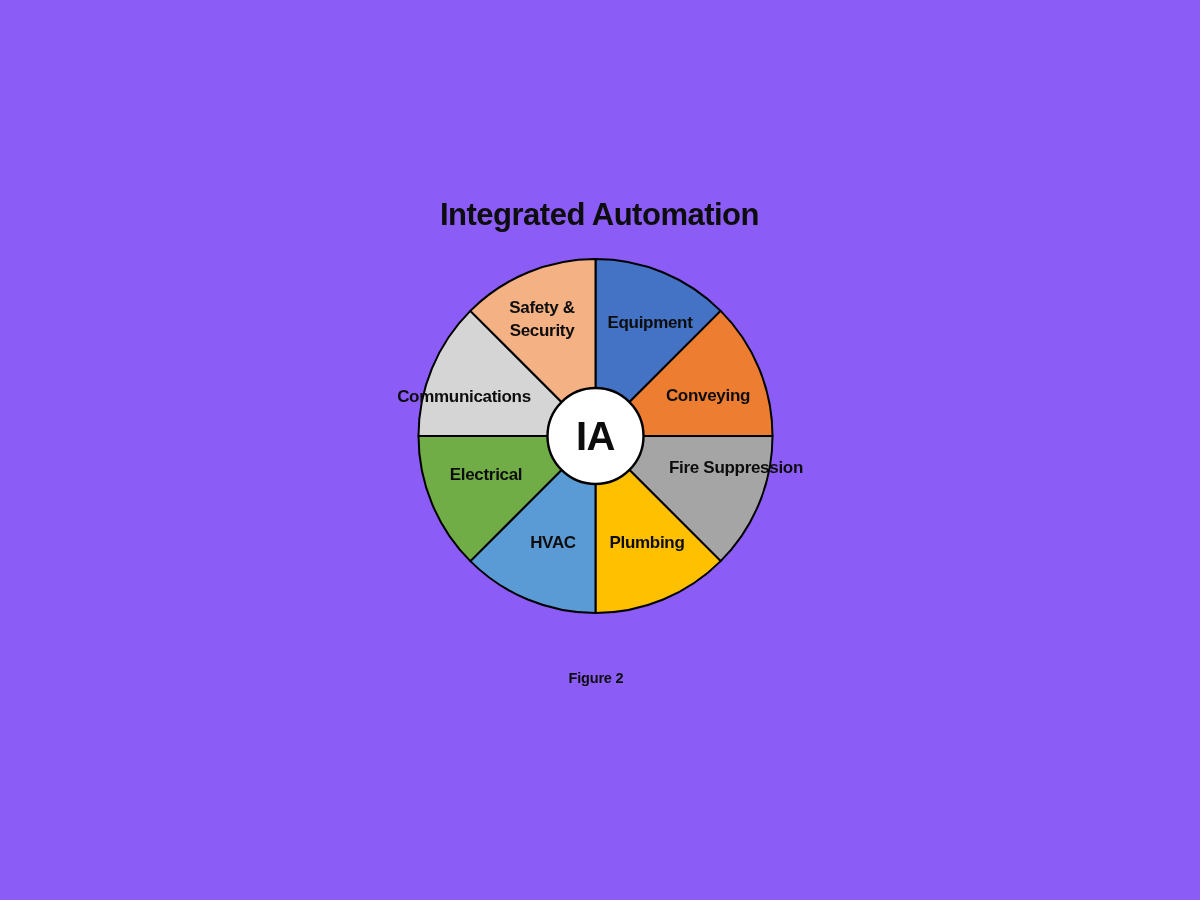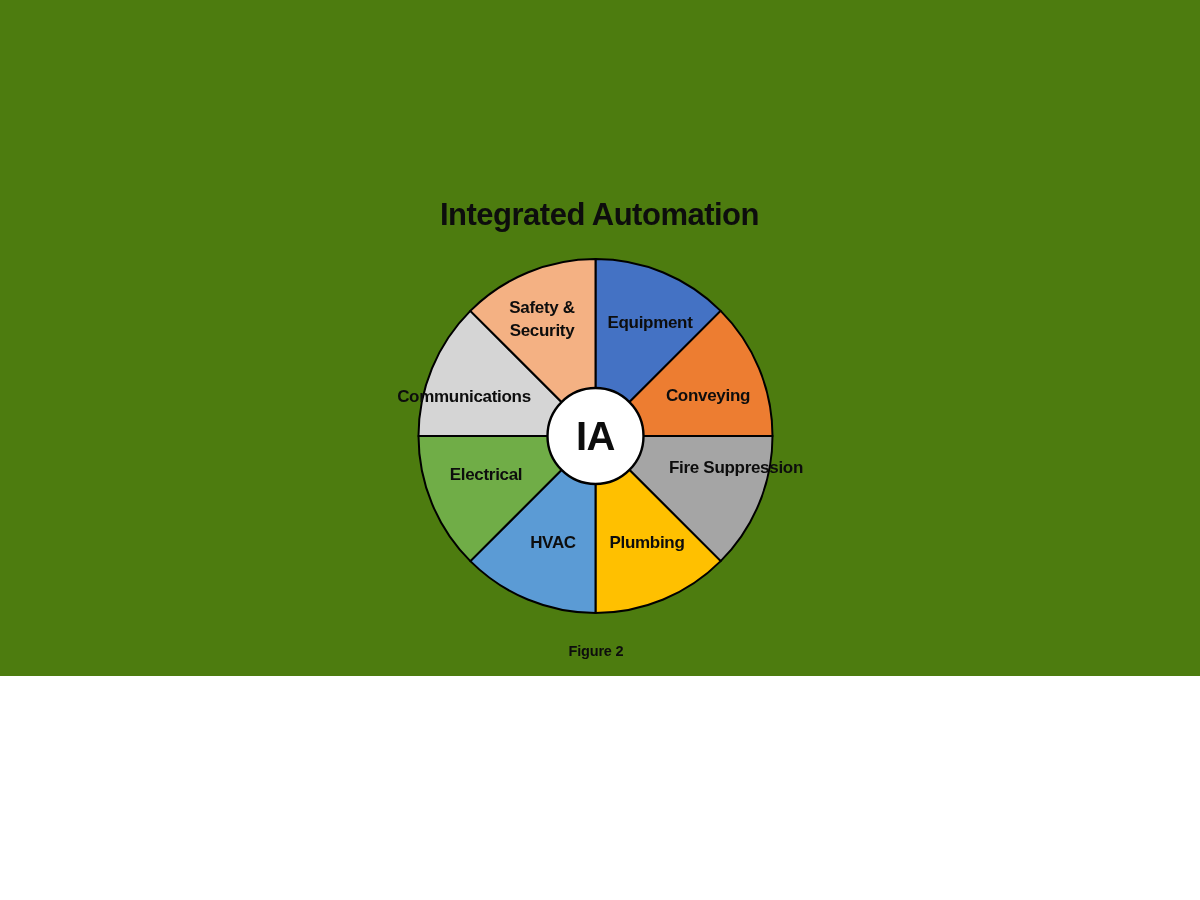--- a/index.html
+++ b/index.html
@@ -7,37 +7,37 @@
     padding: 0;
     width: 1200px;
     height: 900px;
     background: #ffffff;
     overflow: hidden;
     font-family: "Liberation Sans", "DejaVu Sans", sans-serif;
   }
   .page {
     position: relative;
     width: 1200px;
-    height: 676px;
-    background: #4d7c0f;
+    height: 900px;
+    background: #8b5cf6;
   }
   .figure-title {
     position: absolute;
     top: 197px;
     left: 0;
     width: 1199px;
     text-align: center;
     font-size: 31px;
     font-weight: bold;
     letter-spacing: -0.5px;
     color: #0d0d0d;
   }
   .figure-caption {
     position: absolute;
-    top: 643px;
+    top: 670px;
     left: 0;
     width: 1192px;
     text-align: center;
     font-size: 14.5px;
     font-weight: bold;
     letter-spacing: -0.2px;
     color: #0d0d0d;
   }
   svg.wheel {
     position: absolute;

